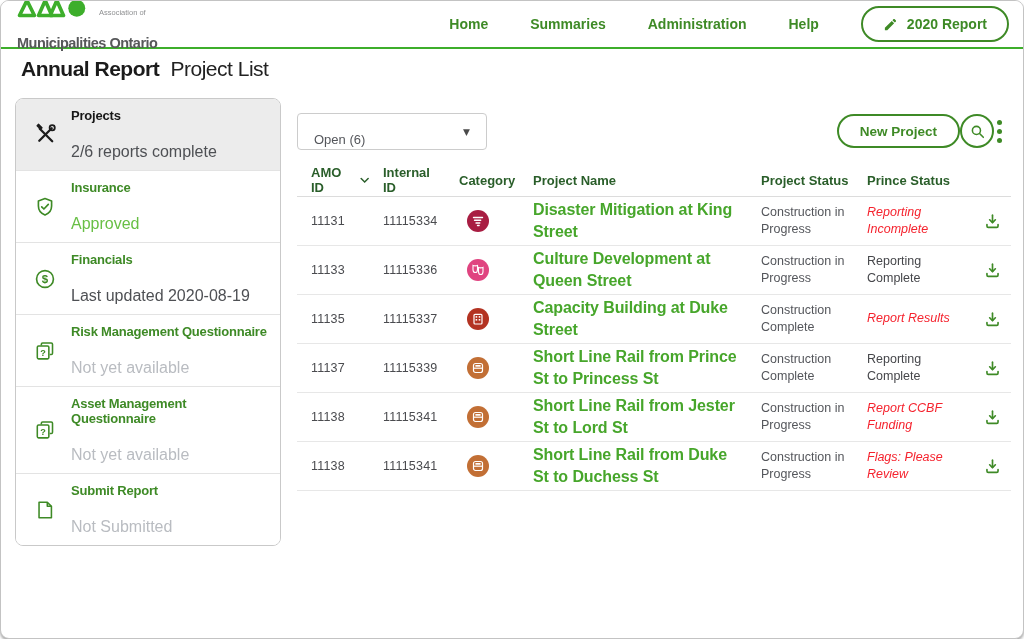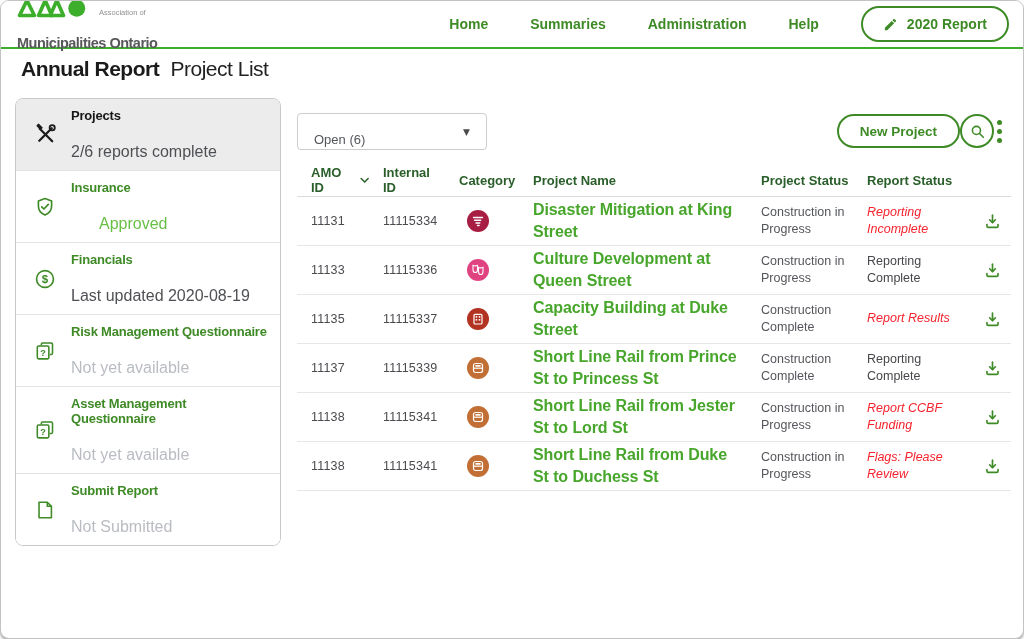--- a/index.html
+++ b/index.html
@@ -31,21 +31,21 @@
              border:1px solid #c9c9c9; border-radius:8px; overflow:hidden; }
   .side-item { display:flex; align-items:center; gap:13px; padding:9px 10px 9px 16px; min-height:43px; cursor:pointer; background:#fff; }
   .side-item + .side-item { border-top:1px solid #e3e3e3; }
   .side-item[data-active="true"] { background:#ececec; }
   .side-icon { width:26px; display:flex; justify-content:center; flex-shrink:0; }
   .side-text { display:flex; flex-direction:column; gap:20px; }
   .side-label { font-size:13px; font-weight:bold; color:#3e8a26; letter-spacing:-0.2px; }
   .side-item[data-active="true"] .side-label { color:#161616; }
   .side-status { font-size:16px; }
   .side-status[data-tone="dark"]  { color:#4e5054; }
-  .side-status[data-tone="green"] { color:#68bf45;margin-left:28px; }
+  .side-status[data-tone="green"] { color:#68bf45; }
   .side-status[data-tone="muted"] { color:#b9bcc1; }
 
   
   .filter { position:absolute; top:112px; left:296px; width:190px; height:37px;
             border:1px solid #cccccc; border-radius:4px; background:#fff;
             display:flex; align-items:center; padding:0 16px; cursor:pointer; }
   .filter-value { font-size:13px; color:#54565b;margin-top:15px; }
   .filter-caret { margin-left:auto; font-size:9px; color:#4a4a4a; font-family:"DejaVu Sans",sans-serif; }
   .actions { position:absolute; top:113px; right:18px; display:flex; align-items:center; }
   .new-project { height:34px; padding:0 21px; display:flex; align-items:center;
@@ -229,21 +229,21 @@
       <div class="th">
         <span>AMO ID</span>
         <svg width="10" height="7" viewBox="0 0 12 8" fill="none" stroke="#2a5e2a" stroke-width="1.9" stroke-linecap="round">
             <path d="M1.5 1.5L6 6l4.5-4.5"></path>
           </svg>
       </div>
       <div class="th">Internal ID</div>
       <div class="th">Category</div>
       <div class="th">Project Name</div>
       <div class="th">Project Status</div>
-      <div class="th">Report Status</div>
+      <div class="th">Prince Status</div>
       <div class="th"></div>
     </div>
 
     <div class="trow">
       <div class="td id">11131</div>
       <div class="td id">11115334</div>
       <div class="td" style="padding-left:14px;">
         <span class="cat" data-icon="disaster-icon" style="background-color: rgb(168, 29, 66);">
           <svg class="glyph-disaster" width="14" height="14" viewBox="0 0 14 14" fill="none" stroke="#fff" stroke-width="1.4" stroke-linecap="round">
               <path d="M2.5 3.5h9"></path>

